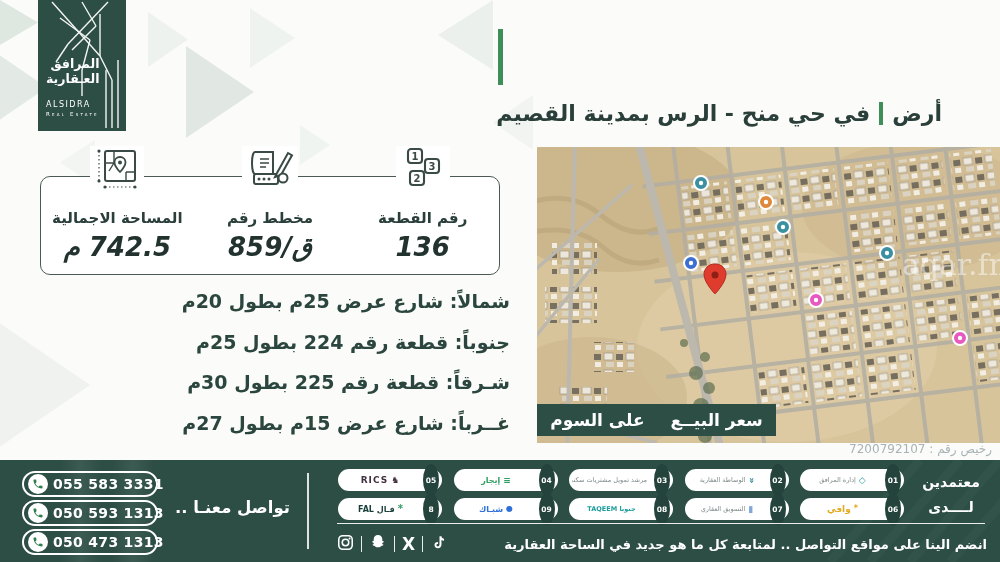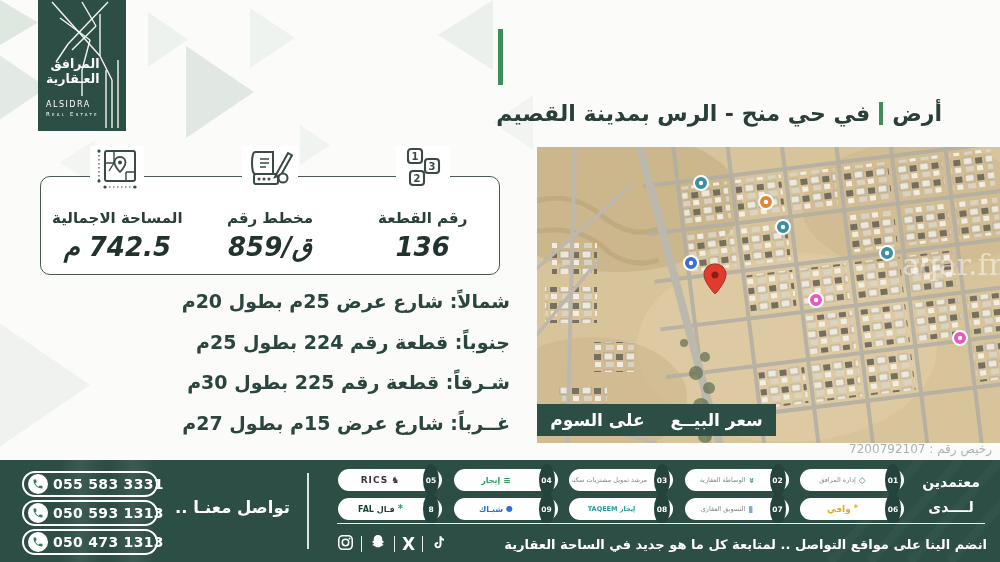--- a/index.html
+++ b/index.html
@@ -412,21 +412,21 @@
         <div class="badge">
           <span class="badge-num">07</span>
           <span class="badge-body">
               <span class="bi" style="color:#7FA8D9;">▮</span>
               <span>التسويق العقاري</span>
             </span>
         </div>
         <div class="badge">
           <span class="badge-num">08</span>
           <span class="badge-body" style="color:#1F9C9C;font-weight:bold;">
-              <span>إيجار TAQEEM</span>
+              <span>جنوبا TAQEEM</span>
             </span>
         </div>
         <div class="badge">
           <span class="badge-num">09</span>
           <span class="badge-body" style="color:#2D6FD8;font-weight:bold;font-size:8px;">
               <span class="bi" style="color:#2D6FD8;font-size:8px;">●</span>
               <span>شبـاك</span>
             </span>
         </div>
         <div class="badge">

